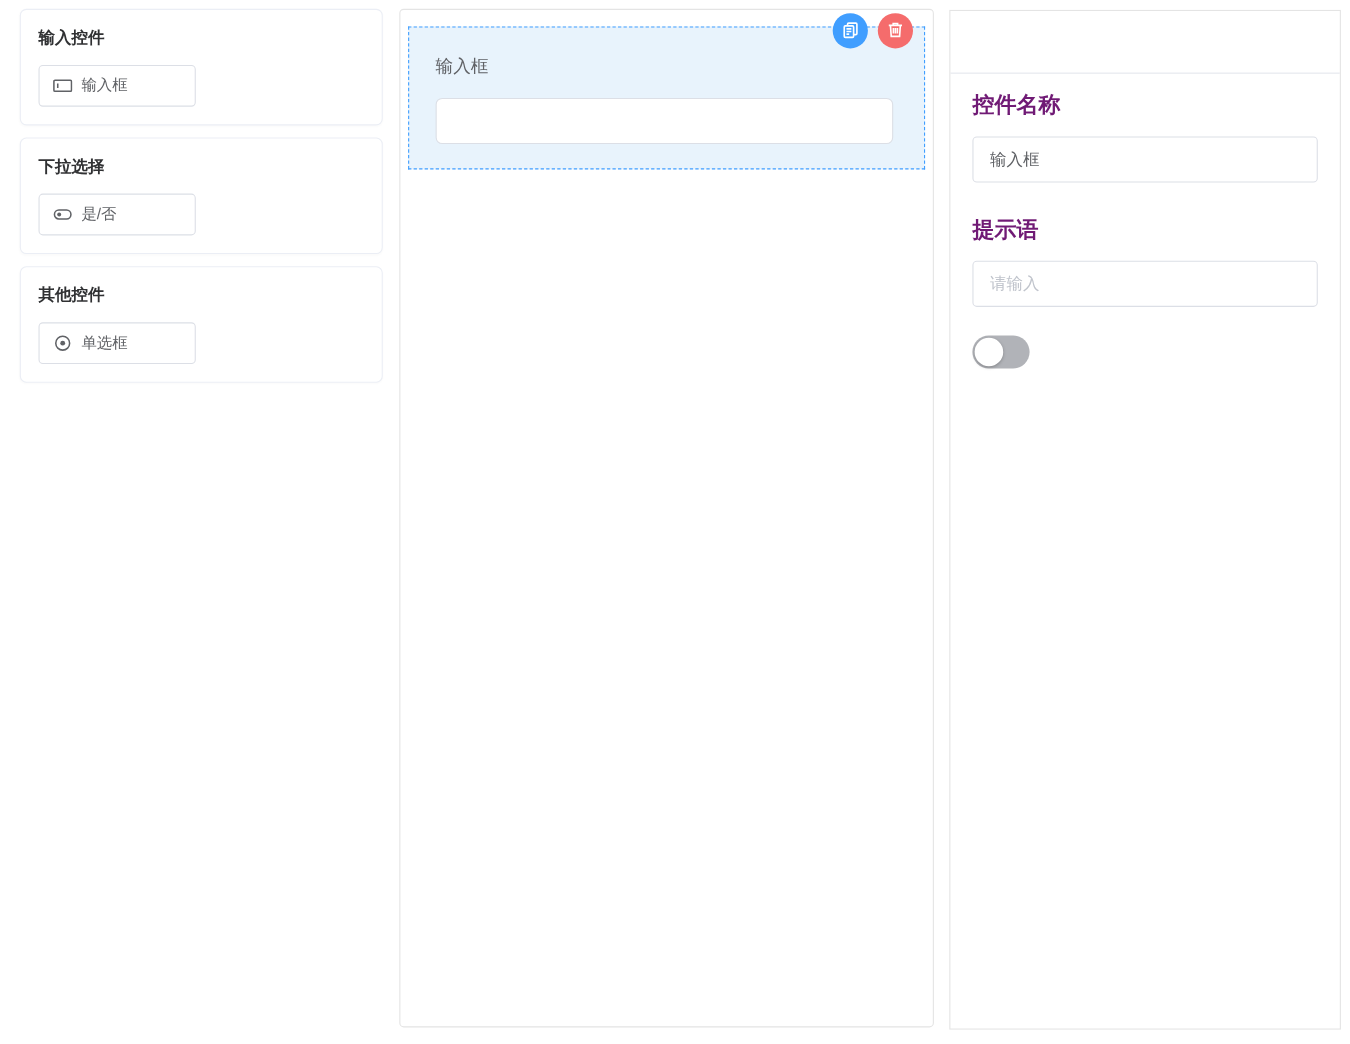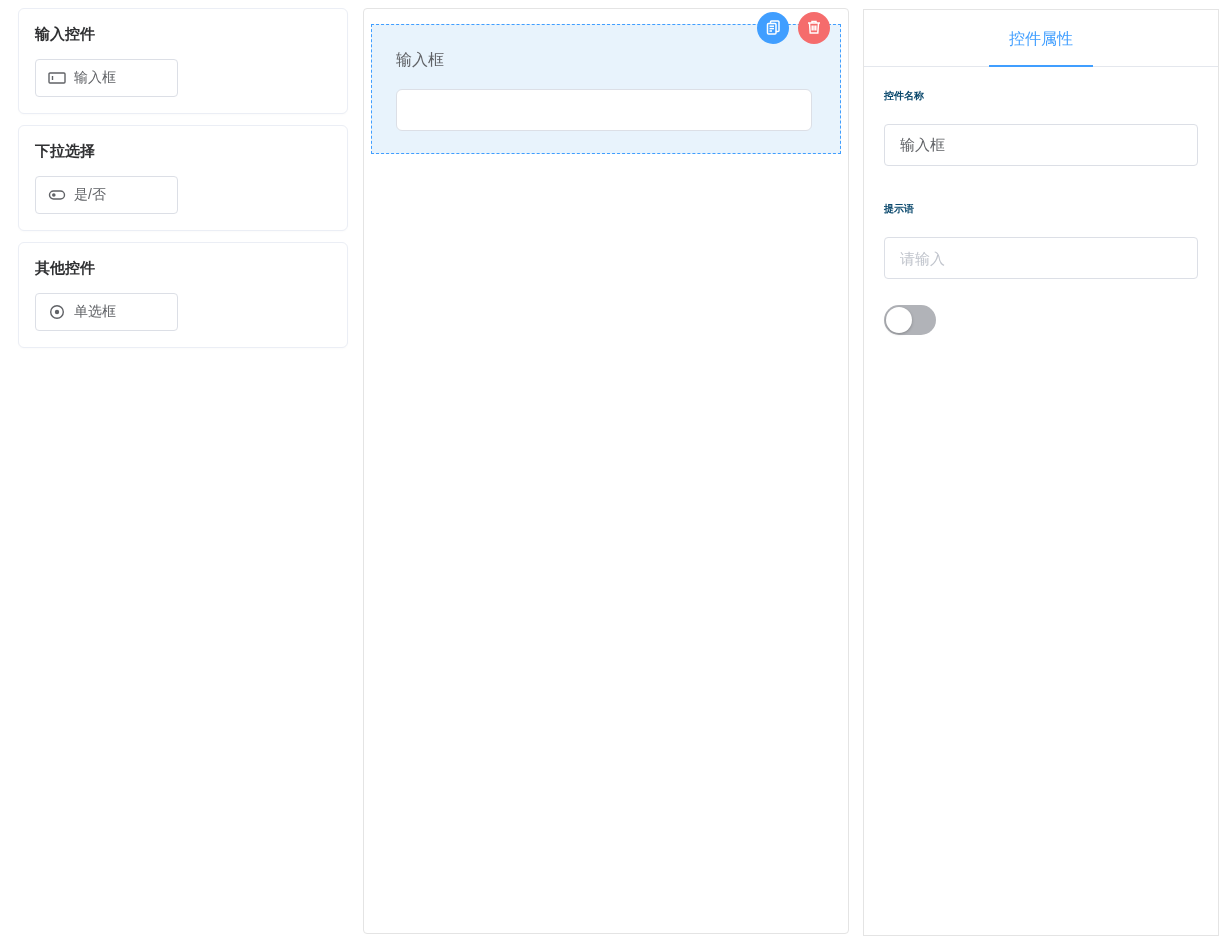--- a/index.html
+++ b/index.html
@@ -79,21 +79,21 @@
     text-align: center; line-height: 57px;
     font-size: 16px; color: #303133; cursor: pointer;
   }
   .tab.active { color: #409eff; }
   .tab.active .underline {
     position: absolute; bottom: -1px; left: 50%;
     transform: translateX(-50%);
     width: 104px; height: 2px; background: #409eff;
   }
   .props-body { padding: 20px; }
-  .field-label { font-size: 10px; font-weight: bold; color: #0c4a6e; line-height: 18px; }
+  .field-label { font-size: 20px; font-weight: bold; color: #701a75; line-height: 18px; }
   .prop-input {
     display: block; width: 100%; height: 42px;
     margin-top: 19px;
     border: 1px solid #dcdfe6; border-radius: 4px;
     background: #fff; outline: none;
     font-size: 15px; color: #606266; padding: 0 15px;
   }
   .prop-input::placeholder { color: #c0c4cc; }
   .mt34 { margin-top: 34px; }
   .switch {
@@ -183,24 +183,20 @@
           </span>
         </button>
       </div>
       <div class="w-label">输入框</div>
       <input class="w-input" type="text" value="" style="">
     </div>
   </main>
 
   <aside class="props">
     <div class="tabbar">
-      <div class="tab active">
-        <span>控件属性</span>
-        <i class="underline"></i>
-      </div>
     </div>
     <div class="props-body">
       <div class="field-label">控件名称</div>
       <input class="prop-input" type="text" value="输入框" style="">
 
       <div class="field-label mt34">提示语</div>
       <input class="prop-input" type="text" placeholder="请输入" style="">
 
       <div class="switch">
         <i class="knob"></i>

